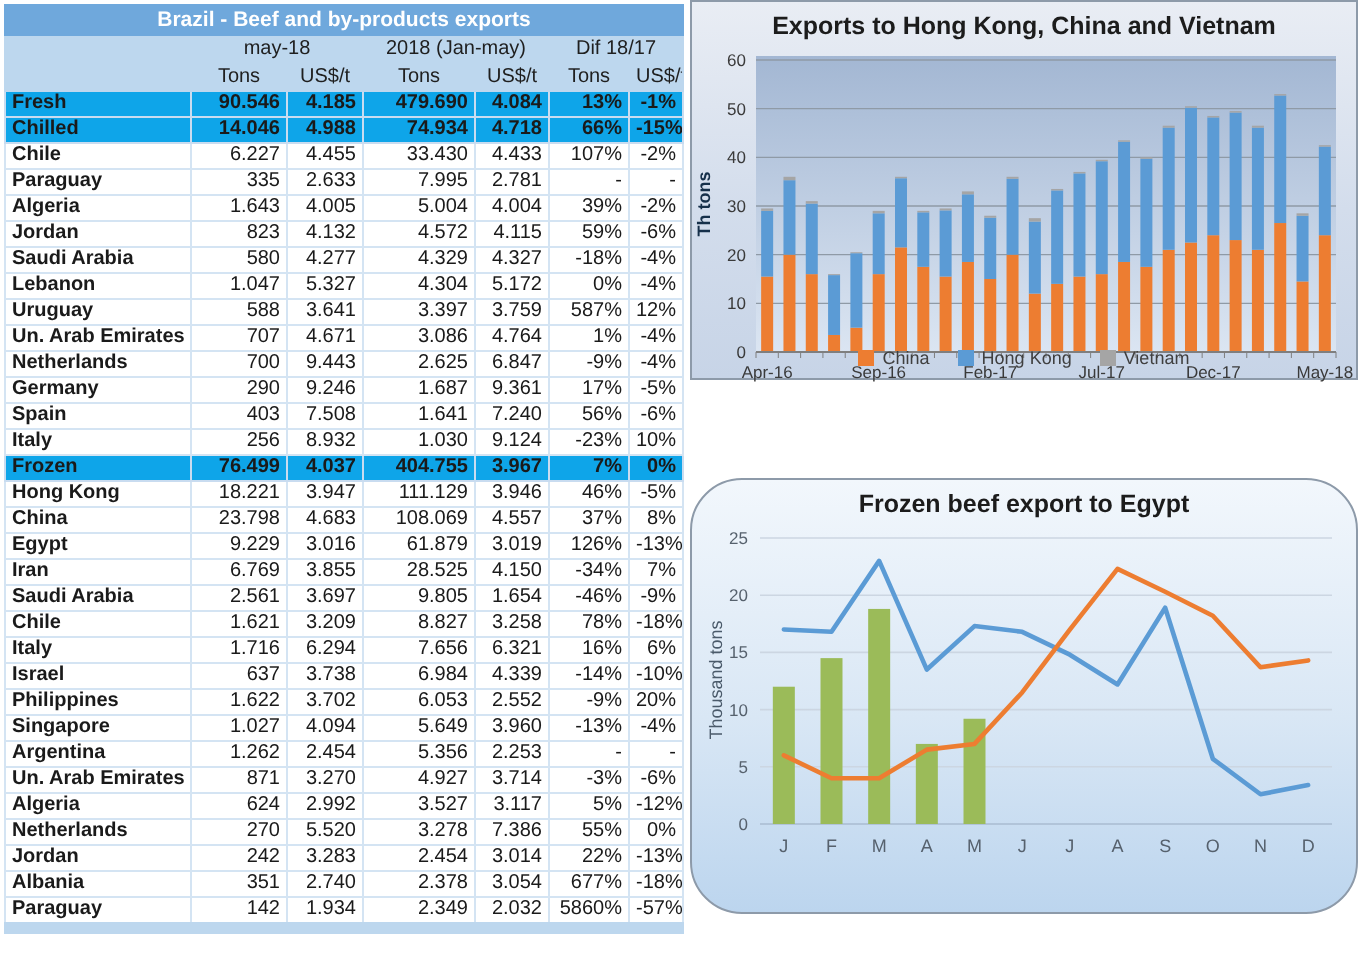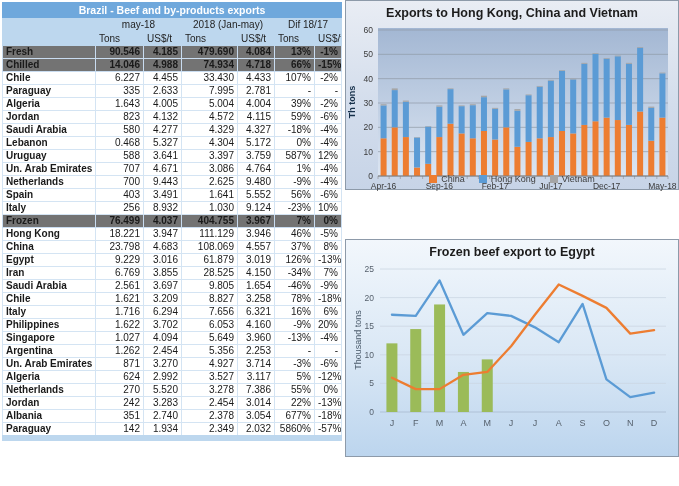--- a/index.html
+++ b/index.html
@@ -11,27 +11,27 @@
   table.x{border-collapse:collapse;table-layout:fixed;width:339px;
           font-size:10px;border:1px solid #c3d8ee;border-bottom:6px solid #bdd7ee;}
   table.x td{height:12px;line-height:12px;padding:0 3px;border:1px solid #d4e4f3;
              white-space:nowrap;overflow:hidden;}
   td.num{text-align:right;}
   td.lbl{text-align:left;font-weight:bold;}
   tr.title-row td{background:#6fa8dc;color:#ffffff;font-weight:bold;text-align:center;
                   height:14px;line-height:14px;font-size:10.5px;border:1px solid #6fa8dc;}
   tr.hdr td{background:#bdd7ee;border:1px solid #bdd7ee;height:13px;line-height:13px;color:#1f1f1f;}
   tr.hdr td.grp{text-align:center;}
-  tr.hdr td.sub{text-align:left;}
-  tr.hl td{background:#737373;font-weight:bold;border-color:#c9dcf0;}
+  tr.hdr td.sub{text-align:center;}
+  tr.hl td{background:#0ea5e9;font-weight:bold;border-color:#c9dcf0;}
 
   
   .chart-panel{position:absolute;left:345px;width:334px;border:1px solid #8d9aa9;box-sizing:border-box;}
   .chart-panel.top{top:0;height:190px;background:linear-gradient(180deg,#e9edf4 0%,#d3ddec 55%,#c7d4e7 100%);}
-  .chart-panel.bottom{top:239px;height:218px;background:linear-gradient(180deg,#f2f7fc 0%,#d9e7f5 55%,#bcd5ee 100%);}
+  .chart-panel.bottom{top:239px;height:218px;background:linear-gradient(180deg,#f2f7fc 0%,#d9e7f5 55%,#bcd5ee 100%);border-radius:26px;}
   .chart-title{position:absolute;top:5px;left:0;width:100%;text-align:center;
                font-weight:bold;font-size:12.5px;color:#1c1c1c;}
   .plot-wrap{position:absolute;left:2px;}
   .chart-panel.top .plot-wrap{top:23px;}
   .chart-panel.bottom .plot-wrap{top:24px;}
   .y-title-1{position:absolute;left:-29px;top:96px;transform:rotate(-90deg);transform-origin:center;
              font-weight:bold;font-size:9px;color:#16304a;width:70px;text-align:center;}
   .y-title-2{position:absolute;left:-27px;top:95px;transform:rotate(-90deg);transform-origin:center;
              font-size:9px;color:#4a5a6a;width:78px;text-align:center;}
   .legend{position:absolute;bottom:5px;left:0;width:100%;display:flex;justify-content:center;
@@ -137,21 +137,21 @@
             <td class="lbl">Saudi Arabia</td>
             <td class="num">580</td>
             <td class="num">4.277</td>
             <td class="num">4.329</td>
             <td class="num">4.327</td>
             <td class="num">-18%</td>
             <td class="num">-4%</td>
           </tr>
           <tr>
             <td class="lbl">Lebanon</td>
-            <td class="num">0.468</td>
+            <td class="num">1.047</td>
             <td class="num">5.327</td>
             <td class="num">4.304</td>
             <td class="num">5.172</td>
             <td class="num">0%</td>
             <td class="num">-4%</td>
           </tr>
           <tr>
             <td class="lbl">Uruguay</td>
             <td class="num">588</td>
             <td class="num">3.641</td>
@@ -167,30 +167,39 @@
             <td class="num">3.086</td>
             <td class="num">4.764</td>
             <td class="num">1%</td>
             <td class="num">-4%</td>
           </tr>
           <tr>
             <td class="lbl">Netherlands</td>
             <td class="num">700</td>
             <td class="num">9.443</td>
             <td class="num">2.625</td>
-            <td class="num">9.480</td>
+            <td class="num">6.847</td>
             <td class="num">-9%</td>
             <td class="num">-4%</td>
           </tr>
           <tr>
+            <td class="lbl">Germany</td>
+            <td class="num">290</td>
+            <td class="num">9.246</td>
+            <td class="num">1.687</td>
+            <td class="num">9.361</td>
+            <td class="num">17%</td>
+            <td class="num">-5%</td>
+          </tr>
+          <tr>
             <td class="lbl">Spain</td>
             <td class="num">403</td>
-            <td class="num">3.491</td>
+            <td class="num">7.508</td>
             <td class="num">1.641</td>
-            <td class="num">5.552</td>
+            <td class="num">7.240</td>
             <td class="num">56%</td>
             <td class="num">-6%</td>
           </tr>
           <tr>
             <td class="lbl">Italy</td>
             <td class="num">256</td>
             <td class="num">8.932</td>
             <td class="num">1.030</td>
             <td class="num">9.124</td>
             <td class="num">-23%</td>
@@ -262,25 +271,34 @@
           <tr>
             <td class="lbl">Italy</td>
             <td class="num">1.716</td>
             <td class="num">6.294</td>
             <td class="num">7.656</td>
             <td class="num">6.321</td>
             <td class="num">16%</td>
             <td class="num">6%</td>
           </tr>
           <tr>
+            <td class="lbl">Israel</td>
+            <td class="num">637</td>
+            <td class="num">3.738</td>
+            <td class="num">6.984</td>
+            <td class="num">4.339</td>
+            <td class="num">-14%</td>
+            <td class="num">-10%</td>
+          </tr>
+          <tr>
             <td class="lbl">Philippines</td>
             <td class="num">1.622</td>
             <td class="num">3.702</td>
             <td class="num">6.053</td>
-            <td class="num">4.160</td>
+            <td class="num">2.552</td>
             <td class="num">-9%</td>
             <td class="num">20%</td>
           </tr>
           <tr>
             <td class="lbl">Singapore</td>
             <td class="num">1.027</td>
             <td class="num">4.094</td>
             <td class="num">5.649</td>
             <td class="num">3.960</td>
             <td class="num">-13%</td>

